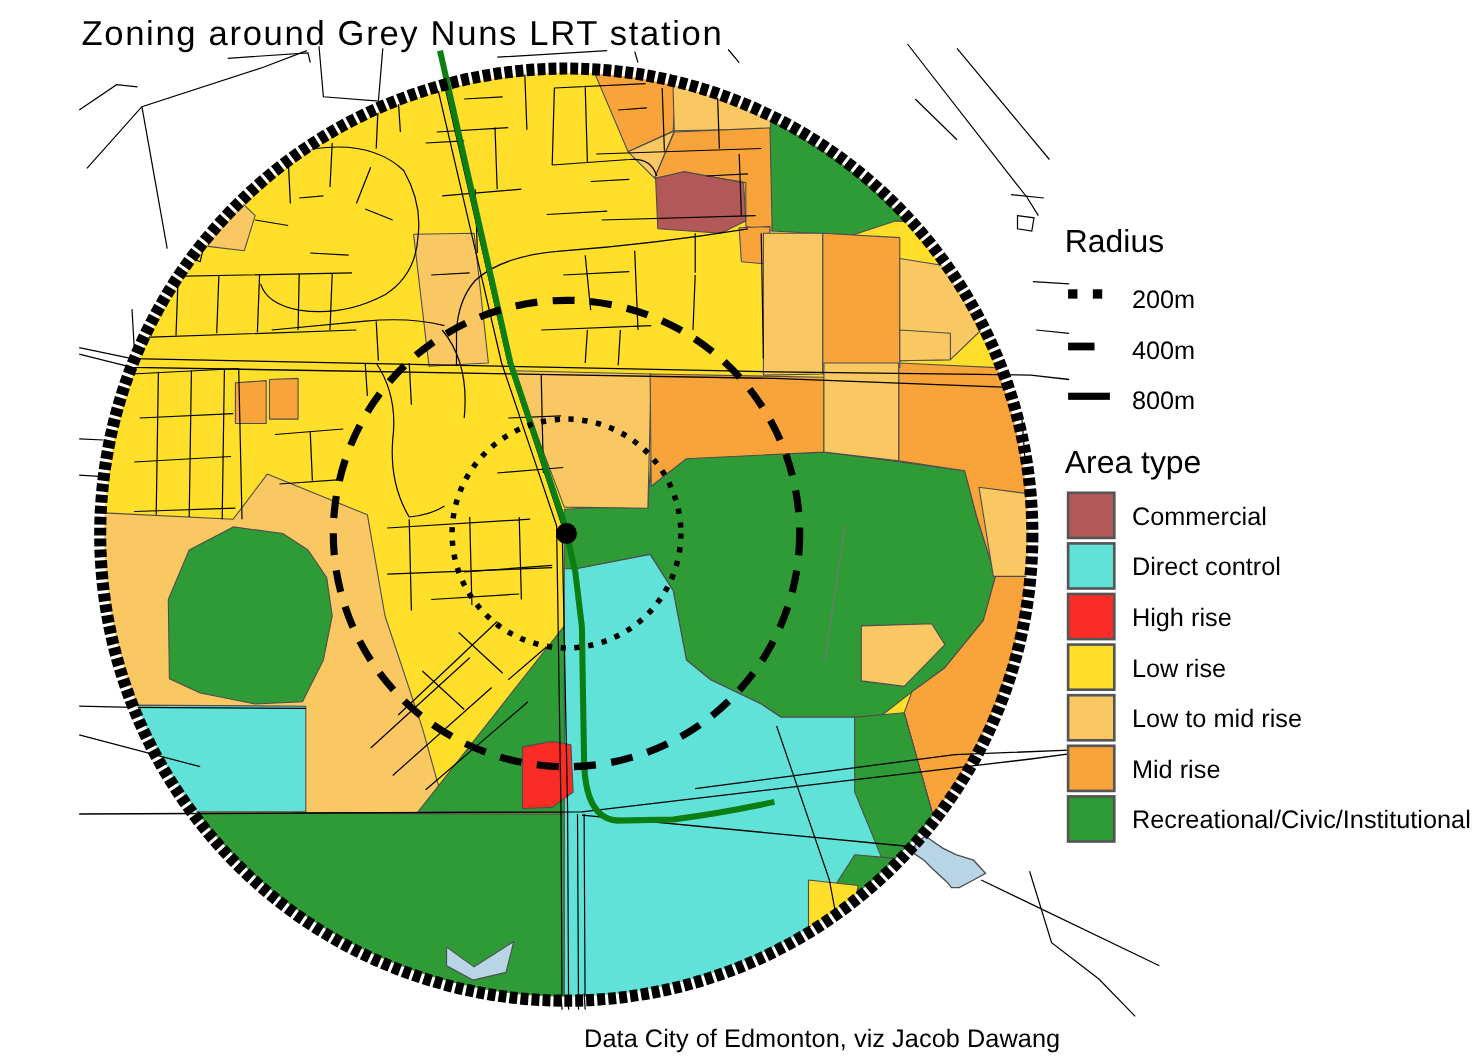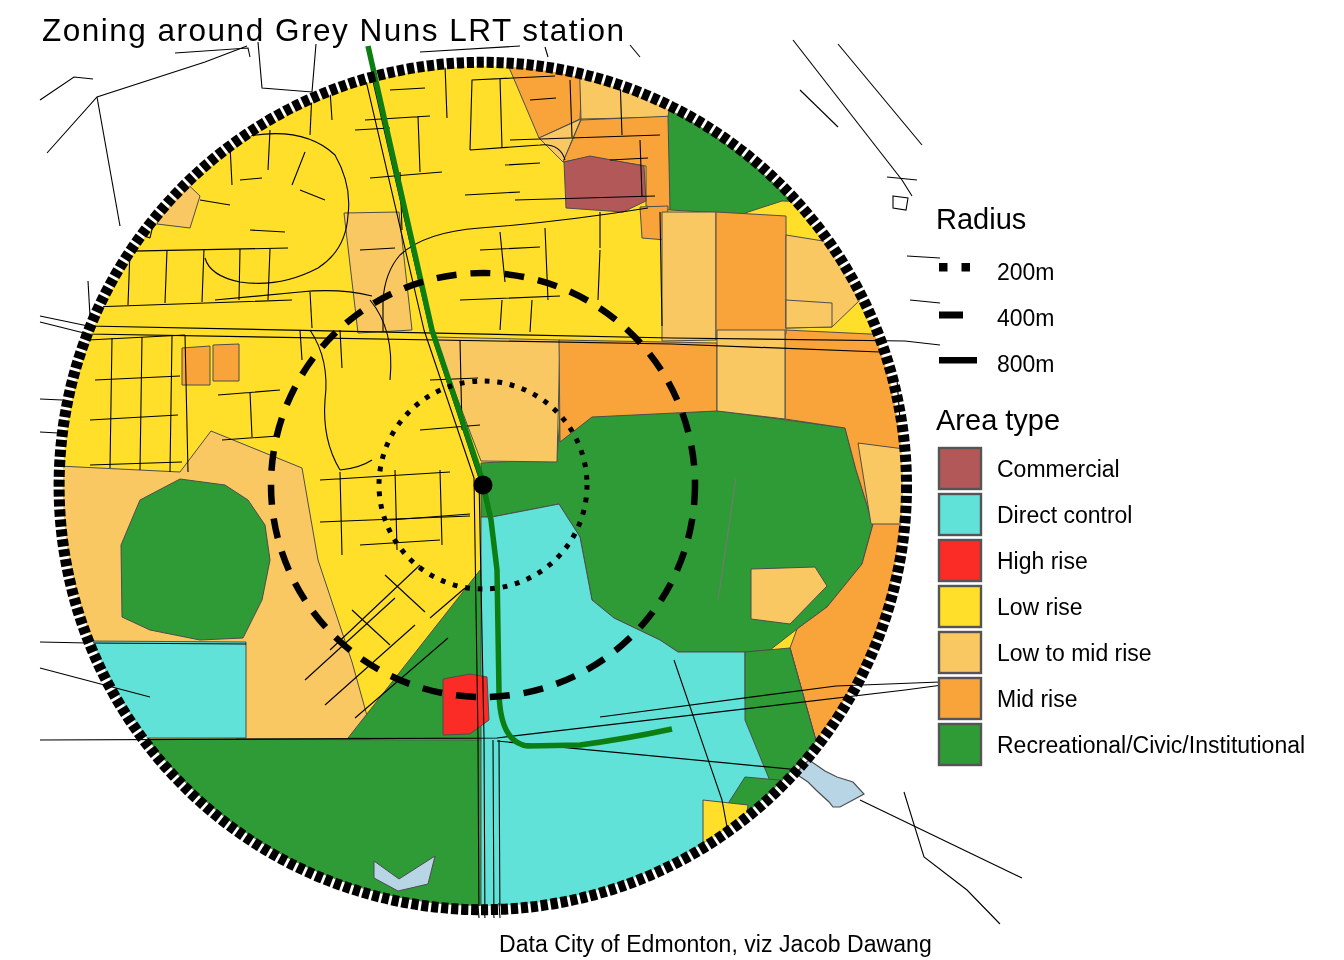--- a/index.html
+++ b/index.html
@@ -1,16 +1,16 @@
 <!DOCTYPE html>
 <html><head>
 <meta charset="utf-8">
 <style>
   html,body{margin:0;padding:0;background:#ffffff;}
-  .wrap{width:1148px;height:960px;position:relative;font-family:"Liberation Sans", sans-serif;}
+  .wrap{width:1148px;height:960px;position:relative;font-family:"Liberation Sans", sans-serif;margin-left:32px;}
   svg{position:absolute;top:0;left:0;}
   text{font-family:"Liberation Sans", sans-serif;fill:#000;}
 </style>
 </head>
 <body>
 <div class="wrap">
 <svg width="1344" height="960" viewBox="0 0 1344 960">
 <defs>
   <clipPath id="mapclip">
           <circle cx="482.8" cy="486" r="420"></circle>

